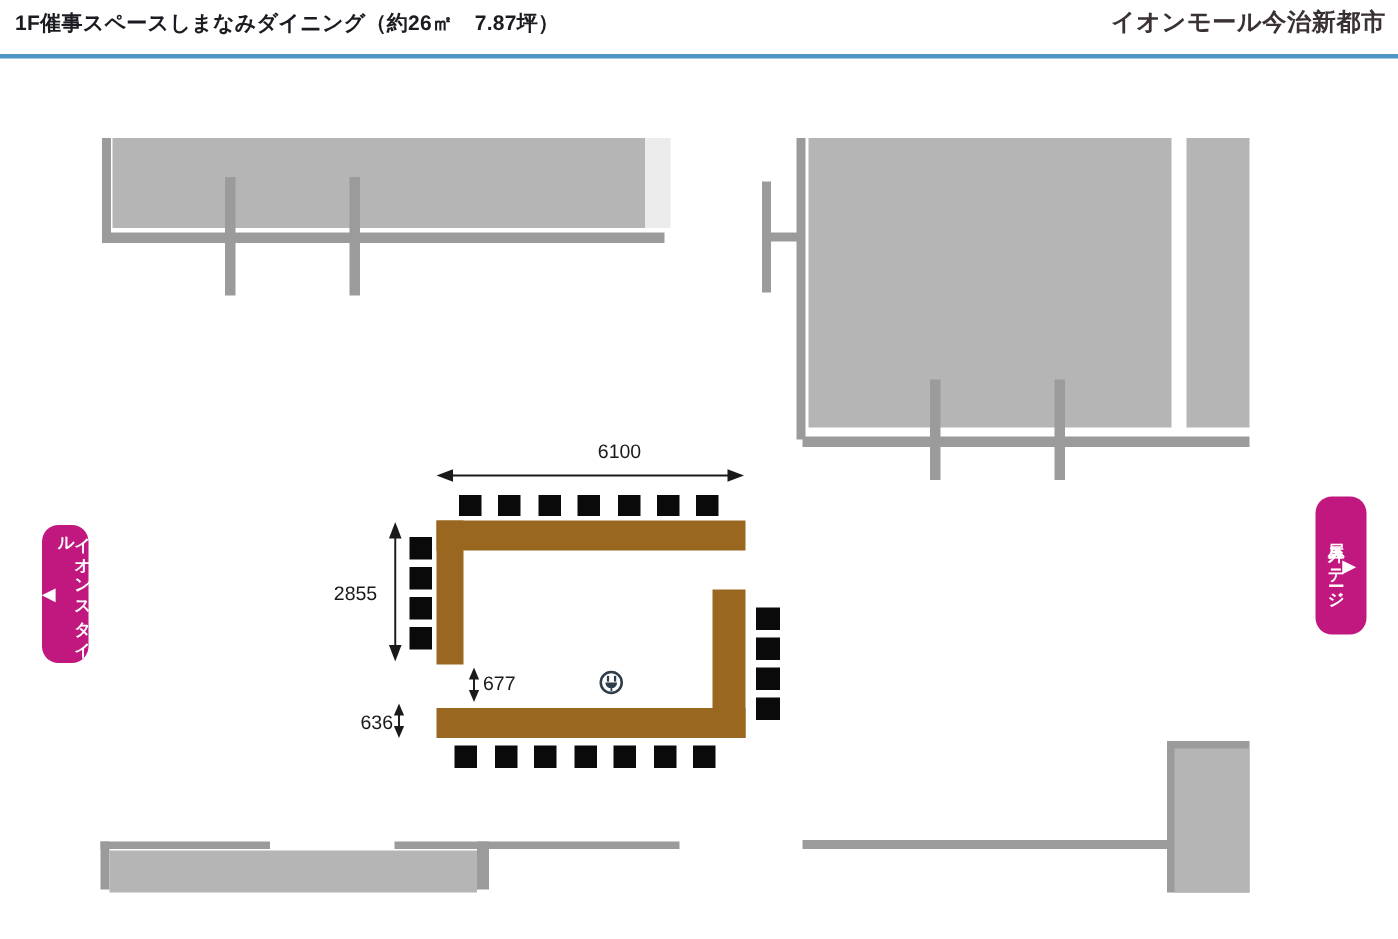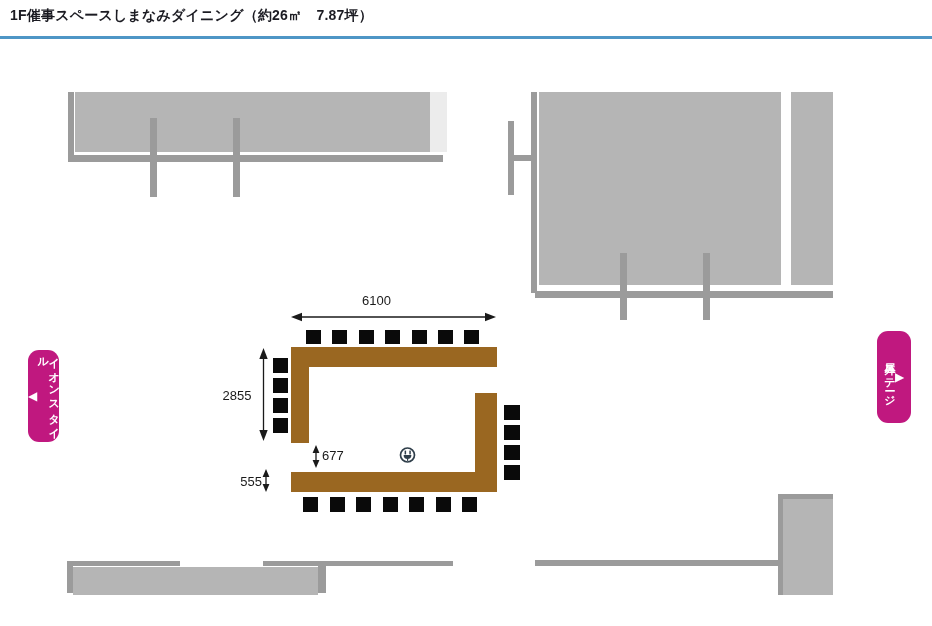--- a/index.html
+++ b/index.html
@@ -42,20 +42,21 @@
     font-size:11px;font-weight:bold;letter-spacing:1.5px;line-height:1;
   }
   .svg-overlay{position:absolute;left:0;top:0;pointer-events:none;}
 </style>
 </head>
 <body>
 
 <div class="page">
 
   <div class="title-left">1F催事スペースしまなみダイニング（約26㎡　7.87坪）</div>
+  <div class="title-right">イオンモール今治新都市</div>
   <div class="header-rule"></div>
 
   <div class="abs gray-dark" style="left:68px;top:92px;width:6px;height:70px;"></div>
   <div class="abs gray" style="left:75px;top:92px;width:355px;height:60px;"></div>
   <div class="abs gray-light" style="left:430px;top:92px;width:17px;height:60px;"></div>
   <div class="abs gray-dark" style="left:68px;top:155px;width:375px;height:7px;"></div>
   <div class="abs gray-dark" style="left:150px;top:118px;width:7px;height:79px;"></div>
   <div class="abs gray-dark" style="left:233px;top:118px;width:7px;height:79px;"></div>
 
   <div class="abs gray-dark" style="left:508px;top:121px;width:6px;height:74px;"></div>
@@ -100,24 +101,24 @@
       <div class="seat" style="left: 273px; top: 358px; width: 15px; height: 15px;"></div>
       <div class="seat" style="left: 273px; top: 378px; width: 15px; height: 15px;"></div>
       <div class="seat" style="left: 273px; top: 398px; width: 15px; height: 15px;"></div>
       <div class="seat" style="left: 273px; top: 418px; width: 15px; height: 15px;"></div>
       <div class="seat" style="left: 504px; top: 405px; width: 16px; height: 15px;"></div>
       <div class="seat" style="left: 504px; top: 425px; width: 16px; height: 15px;"></div>
       <div class="seat" style="left: 504px; top: 445px; width: 16px; height: 15px;"></div>
       <div class="seat" style="left: 504px; top: 465px; width: 16px; height: 15px;"></div>
     </div>
 
-  <div class="dim" style="left:362px;top:293px;width:70px;text-align:left;">6100</div>
+  <div class="dim" style="left:378px;top:293px;width:70px;text-align:center;">6100</div>
   <div class="dim" style="left:218px;top:388px;width:38px;text-align:center;">2855</div>
   <div class="dim" style="left:322px;top:448px;">677</div>
-  <div class="dim" style="left:228px;top:474px;width:34px;text-align:right;">555</div>
+  <div class="dim" style="left:228px;top:474px;width:34px;text-align:right;">636</div>
 
   <svg class="svg-overlay" width="932" height="626" viewBox="0 0 932 626">
     <g stroke="#1a1a1a" fill="#1a1a1a">
       <line x1="297" y1="317" x2="490" y2="317" stroke-width="1.3"></line>
       <polygon points="291,317 302,312.8 302,321.2" stroke="none"></polygon>
       <polygon points="496,317 485,312.8 485,321.2" stroke="none"></polygon>
     </g>
     <g stroke="#1a1a1a" fill="#1a1a1a">
       <line x1="263.5" y1="353" x2="263.5" y2="436" stroke-width="1.3"></line>
       <polygon points="263.5,348 259.3,359 267.7,359" stroke="none"></polygon>

